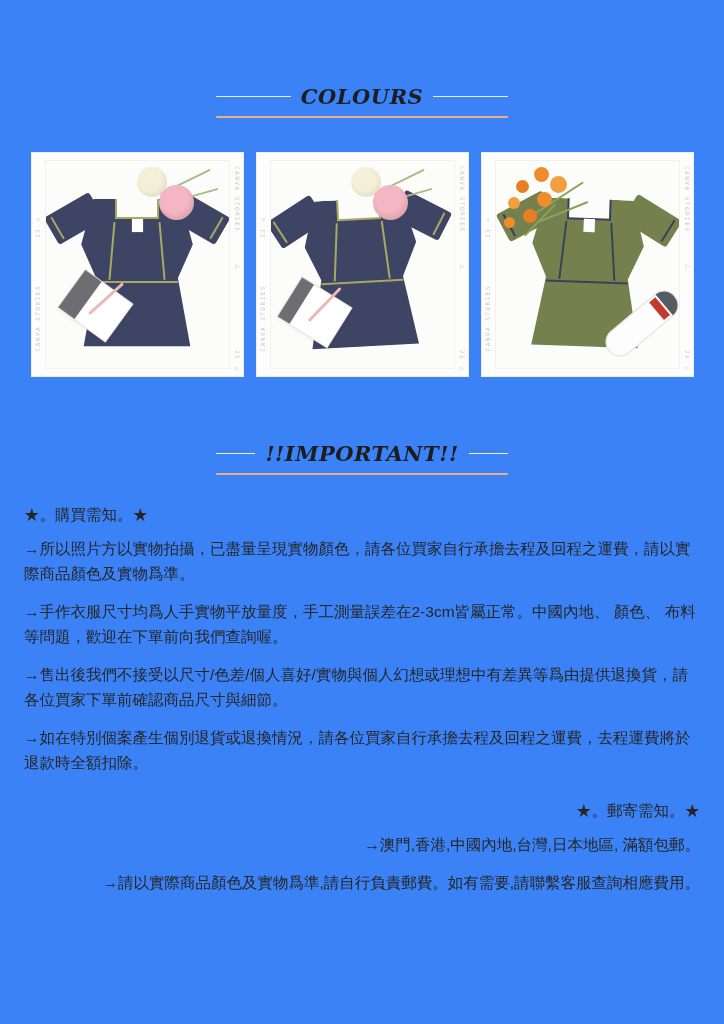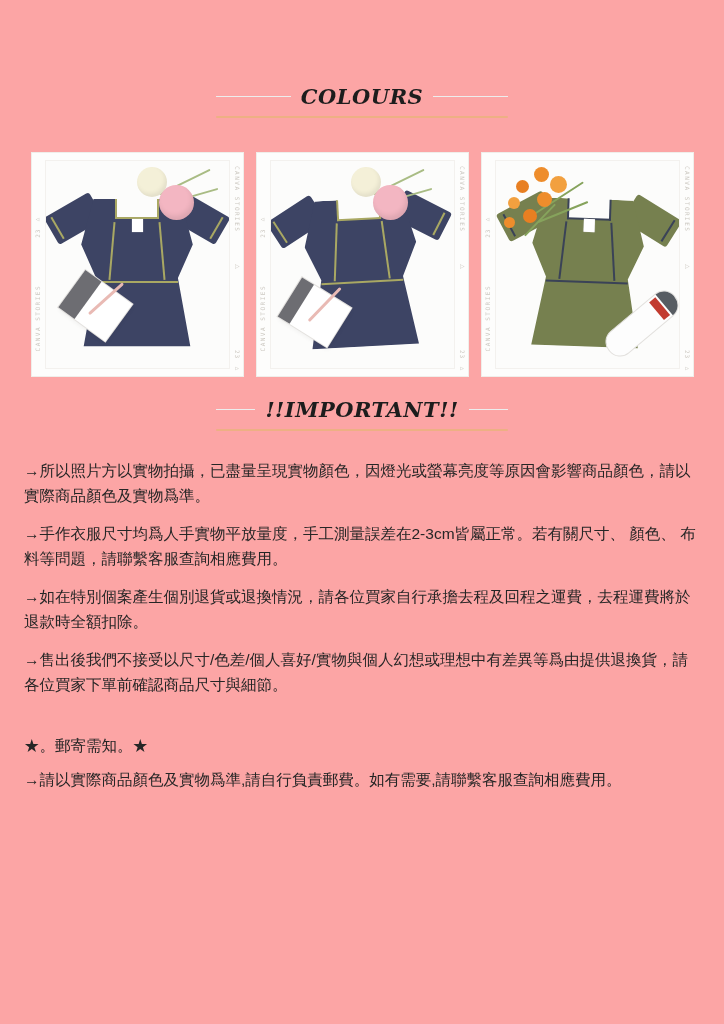--- a/index.html
+++ b/index.html
@@ -1,23 +1,23 @@
 <!DOCTYPE html>
 <html><head>
 <meta charset="utf-8">
 <style>
   * { margin:0; padding:0; box-sizing:border-box; }
   html,body { background:#ffffff; }
   body { font-family:"Liberation Sans", sans-serif; }
-  .page { position:relative; width:724px; height:1024px; margin:0 auto; background:#fca5a5; overflow:hidden; }
+  .page { position:relative; width:724px; height:1024px; margin:0 auto; background:#3b82f6; overflow:hidden; }
 
   
   .section-header { width:292px; margin:0 auto; }
   .section-header.colours { padding-top:84px; }
-  .section-header.important { margin-top:20px; }
+  .section-header.important { margin-top:64px; }
   .header-row { display:flex; align-items:center; gap:10px; }
   .flank-line { flex:1; height:1px; background:#ededed; }
   .header-title {
     font-family:"DejaVu Serif","Liberation Serif",serif;
     font-style:italic; font-weight:bold;
     font-size:21px; color:#1d1d1d; letter-spacing:.5px; white-space:nowrap;
   }
   .accent-line { height:2px; margin-top:7px; border-radius:1px; }
 
   
@@ -105,21 +105,21 @@
               border-radius:14px; z-index:1; }
   .roll-red  { position:absolute; right:15px; top:2px; bottom:2px; width:8px; background:#c23b30; }
   .roll-dark { position:absolute; right:0; top:0; bottom:0; width:13px; background:#575c62;
                border-radius:0 13px 13px 0; }
 
   
   .notices { padding:0 24px; margin-top:27px; color:#262626;
              font-size:15.5px; line-height:25px; }
   .notice-heading { margin-bottom:9px; }
   .notice-para { margin-bottom:13px; }
-  .notice-block.shipping { margin-top:36px; }
+  .notice-block.shipping { margin-top:23px;text-align:right; }
 </style>
 </head>
 <body>
 
 <div class="page">
 
   <div class="section-header colours">
     <div class="header-row">
       <div class="flank-line"></div>
       <div class="header-title">COLOURS</div>
@@ -245,25 +245,27 @@
       <div class="flank-line"></div>
       <div class="header-title">!!IMPORTANT!!</div>
       <div class="flank-line"></div>
     </div>
     <div class="accent-line" style="background: rgb(237, 176, 132);"></div>
   </div>
 
   <div class="notices">
 
     <div class="notice-block purchase">
-      <div class="notice-para">→所以照片方以實物拍攝，已盡量呈現實物顏色，因燈光或螢幕亮度等原因會影響商品顏色，請以實際商品顏色及實物爲準。</div>
-      <div class="notice-para">→手作衣服尺寸均爲人手實物平放量度，手工測量誤差在2-3cm皆屬正常。若有關尺寸、 顏色、 布料等問題，請聯繫客服查詢相應費用。</div>
+      <div class="notice-heading">★。購買需知。★</div>
+      <div class="notice-para">→所以照片方以實物拍攝，已盡量呈現實物顏色，請各位買家自行承擔去程及回程之運費，請以實際商品顏色及實物爲準。</div>
+      <div class="notice-para">→手作衣服尺寸均爲人手實物平放量度，手工測量誤差在2-3cm皆屬正常。中國內地、 顏色、 布料等問題，歡迎在下單前向我們查詢喔。</div>
+      <div class="notice-para">→售出後我們不接受以尺寸/色差/個人喜好/實物與個人幻想或理想中有差異等爲由提供退換貨，請各位買家下單前確認商品尺寸與細節。</div>
       <div class="notice-para">→如在特別個案產生個別退貨或退換情況，請各位買家自行承擔去程及回程之運費，去程運費將於退款時全額扣除。</div>
-      <div class="notice-para">→售出後我們不接受以尺寸/色差/個人喜好/實物與個人幻想或理想中有差異等爲由提供退換貨，請各位買家下單前確認商品尺寸與細節。</div>
     </div>
 
     <div class="notice-block shipping">
       <div class="notice-heading">★。郵寄需知。★</div>
+      <div class="notice-para">→澳門,香港,中國內地,台灣,日本地區, 滿額包郵。</div>
       <div class="notice-para">→請以實際商品顏色及實物爲準,請自行負責郵費。如有需要,請聯繫客服查詢相應費用。</div>
     </div>
 
   </div>
 </div>
 
 </body></html>

